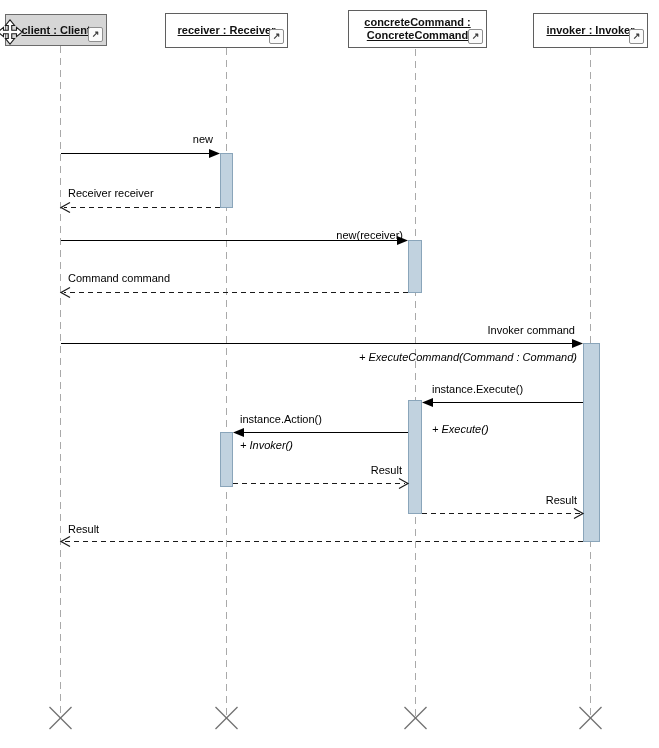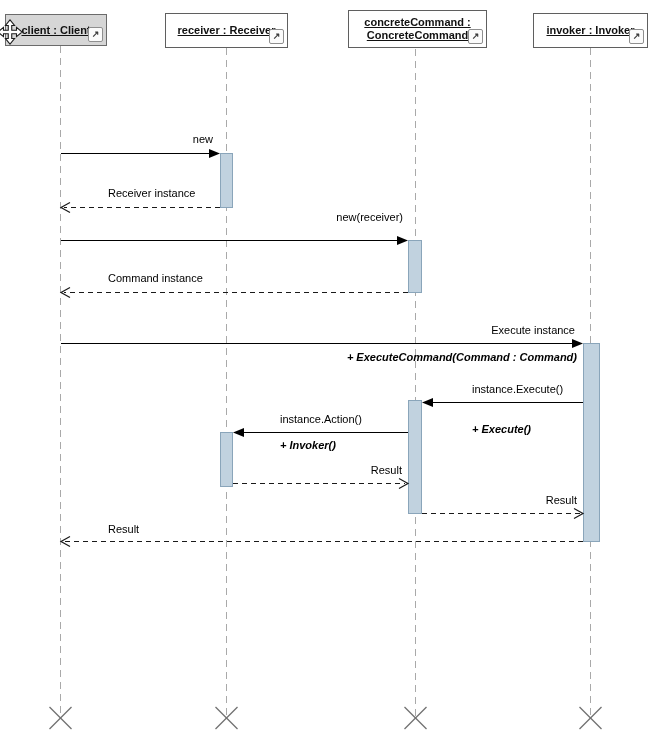--- a/index.html
+++ b/index.html
@@ -24,23 +24,23 @@
   }
   .corner-icon{
     position:absolute;right:3px;bottom:3px;width:13px;height:13px;
     border:1px solid #8f8f8f;border-radius:2px;background:#fbfbfb;
     display:flex;align-items:center;justify-content:center;
     font-size:9px;font-weight:bold;color:#3a3a3a;line-height:1;z-index:5;
   }
   .move-cursor{position:absolute;left:-9px;top:4px;z-index:6;}
   
   .msg{
-    position:absolute;font-size:11px;color:#000;white-space:nowrap;z-index:3;line-height:13px;margin-left:40px;
+    position:absolute;font-size:11px;color:#000;white-space:nowrap;z-index:3;line-height:13px;
   }
-  .msg.op{font-style:italic;font-weight:bold;}
+  .msg.op{font-style:italic;}
   .msg.r{text-align:right;}
 </style>
 </head>
 <body>
 
 <div class="canvas">
 
   <svg class="layer" width="659" height="748" style="z-index:1">
     <g stroke="#a9a9a9" stroke-width="1" stroke-dasharray="7 5">
       <line x1="60.5" y1="46" x2="60.5" y2="716"></line>
@@ -117,24 +117,24 @@
         <polyline points="574,508.5 583,513.5 574,518.5"></polyline>
       </g>
       <g>
         <line x1="583" y1="541.5" x2="64" y2="541.5" stroke-dasharray="5 4"></line>
         <polyline points="70,536.5 61,541.5 70,546.5"></polyline>
       </g>
     </g>
   </svg>
 
   <div class="msg r" style="right:446px;top:133px">new</div>
-  <div class="msg" style="left:68px;top:187px">Receiver instance</div>
-  <div class="msg r" style="right:256px;top:211px">new(receiver)</div>
-  <div class="msg" style="left:68px;top:272px">Command instance</div>
-  <div class="msg r" style="right:84px;top:324px">Execute instance</div>
+  <div class="msg" style="left:68px;top:187px">Receiver receiver</div>
+  <div class="msg r" style="right:256px;top:229px">new(receiver)</div>
+  <div class="msg" style="left:68px;top:272px">Command command</div>
+  <div class="msg r" style="right:84px;top:324px">Invoker command</div>
   <div class="msg op r" style="right:82px;top:351px">+ ExecuteCommand(Command : Command)</div>
   <div class="msg" style="left:432px;top:383px">instance.Execute()</div>
   <div class="msg op" style="left:432px;top:423px">+ Execute()</div>
   <div class="msg" style="left:240px;top:413px">instance.Action()</div>
   <div class="msg op" style="left:240px;top:439px">+ Invoker()</div>
   <div class="msg r" style="right:257px;top:464px">Result</div>
   <div class="msg r" style="right:82px;top:494px">Result</div>
   <div class="msg" style="left:68px;top:523px">Result</div>
 
   <div class="head selected" style="left:5px;top:14px;width:102px;height:32px">

